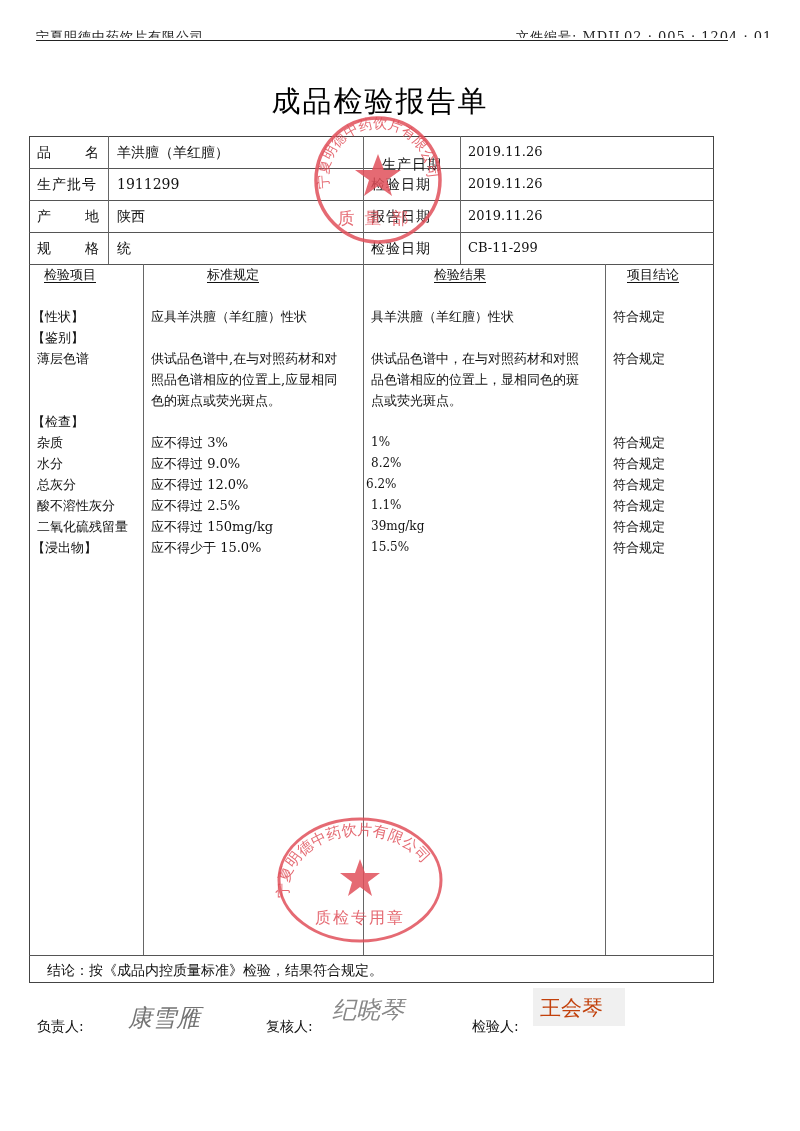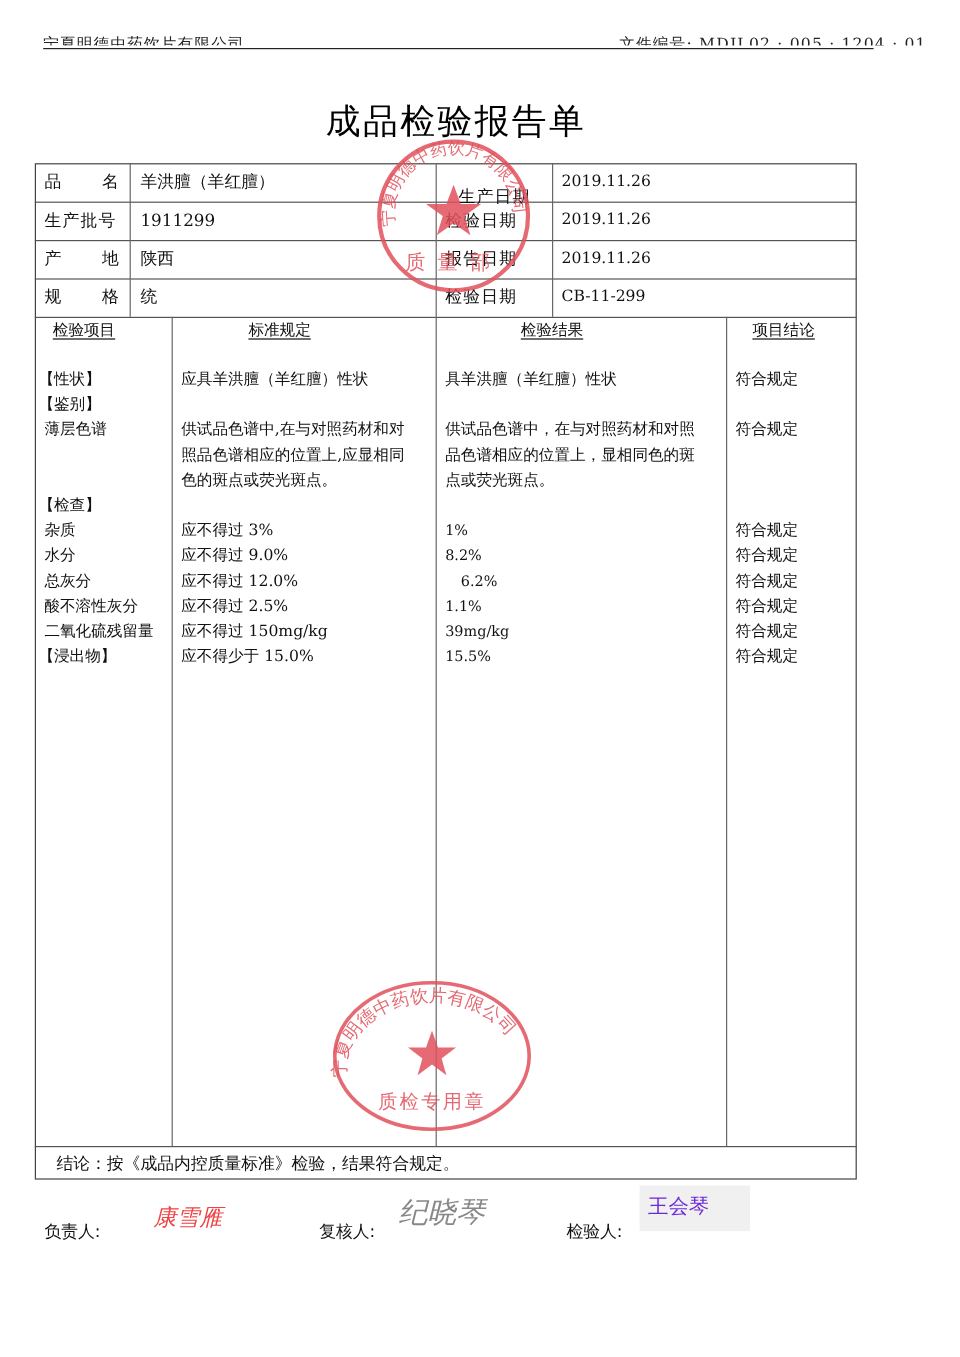--- a/index.html
+++ b/index.html
@@ -116,21 +116,21 @@
 <div class="txt" style="left:151px; top:495px;">应不得过 2.5%</div>
 <div class="txt" style="left:151px; top:516px;">应不得过 150mg/kg</div>
 <div class="txt" style="left:151px; top:537px;">应不得少于 15.0%</div>
 
 <div class="txt" style="left:371px; top:306px;">具羊洪膻（羊红膻）性状</div>
 <div class="txt" style="left:371px; top:348px;">供试品色谱中，在与对照药材和对照</div>
 <div class="txt" style="left:371px; top:369px;">品色谱相应的位置上，显相同色的斑</div>
 <div class="txt" style="left:371px; top:390px;">点或荧光斑点。</div>
 <div class="txt" style="left:371px; top:432px; font-size:12px;">1%</div>
 <div class="txt" style="left:371px; top:453px; font-size:12px;">8.2%</div>
-<div class="txt" style="left:384px; top:474px; font-size:12px;">6.2%</div>
+<div class="txt" style="left:366px; top:474px; font-size:12px;">6.2%</div>
 <div class="txt" style="left:371px; top:495px; font-size:12px;">1.1%</div>
 <div class="txt" style="left:371px; top:516px; font-size:12px;">39mg/kg</div>
 <div class="txt" style="left:371px; top:537px; font-size:12px;">15.5%</div>
 
 <div class="txt" style="left:613px; top:306px;">符合规定</div>
 <div class="txt" style="left:613px; top:348px;">符合规定</div>
 <div class="txt" style="left:613px; top:432px;">符合规定</div>
 <div class="txt" style="left:613px; top:453px;">符合规定</div>
 <div class="txt" style="left:613px; top:474px;">符合规定</div>
 <div class="txt" style="left:613px; top:495px;">符合规定</div>
@@ -157,20 +157,20 @@
       <path id="arcBot" d="M 14 85 A 72 56 0 1 1 156 85"></path>
     </defs>
   <text font-size="15" fill="#e0505a" opacity="0.85" font-family="DejaVu Sans, sans-serif">
     <textPath href="#arcBot" startOffset="1%">宁夏明德中药饮片有限公司</textPath>
   </text>
   <polygon points="85,44 90,58 105,58 93,67 97,81 85,72 73,81 77,67 65,58 80,58" fill="#e0505a" opacity="0.85"></polygon>
   <text x="85" y="108" text-anchor="middle" font-size="16" fill="#e0505a" opacity="0.85" letter-spacing="2" font-family="DejaVu Sans, sans-serif">质检专用章</text>
 </svg>
 
 <div class="sig-label" style="left:37px;">负责人:</div>
-<div class="sig" style="left:128px; top:1002px; font-size:19px; color:#ef4444;">康雪雁</div>
+<div class="sig" style="left:128px; top:1002px; font-size:24px; color:#737373;">康雪雁</div>
 
 <div class="sig-label" style="left:266px;">复核人:</div>
 <div class="sig" style="left:332px; top:994px; font-size:24px; color:#888;">纪晓琴</div>
 
 <div class="sig-label" style="left:472px;">检验人:</div>
 <div class="sig-box" style="left:533px; top:988px; width:92px; height:38px;"></div>
-<div class="sig" style="left:540px; top:994px; font-size:17px; color:#6d28d9; font-style:normal;">王会琴</div>
+<div class="sig" style="left:540px; top:994px; font-size:21px; color:#c2410c; font-style:normal;">王会琴</div>
 
 </body></html>

